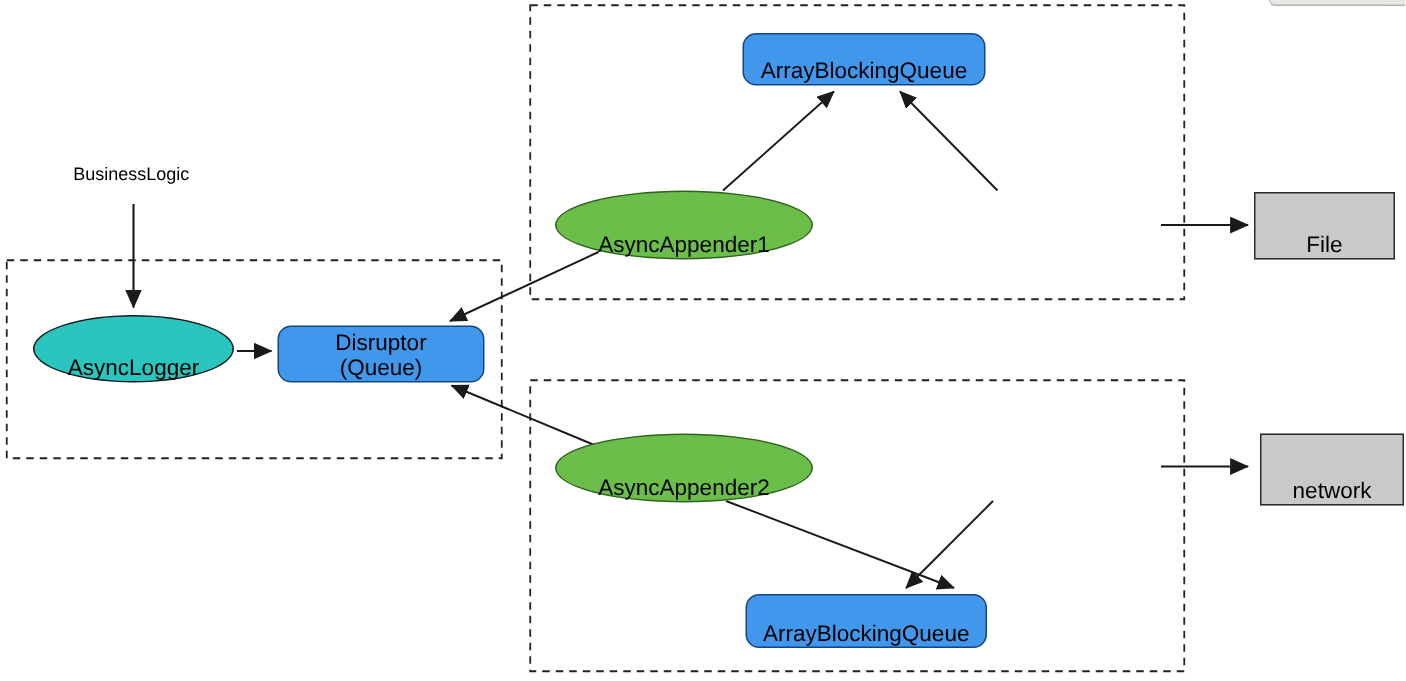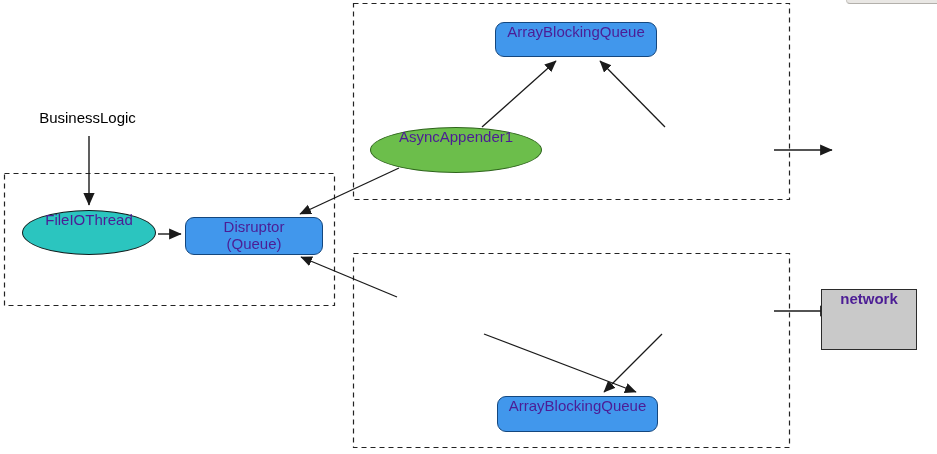--- a/index.html
+++ b/index.html
@@ -6,29 +6,29 @@
   #stage{
     position:relative;
     width:937px;height:454px;
     background:#ffffff;
     font-family:"Liberation Sans", sans-serif;
     overflow:hidden;
   }
   #wires{position:absolute;left:0;top:0;width:937px;height:454px;pointer-events:none;}
   .node{
     position:absolute;
-    display:flex;flex-direction:column;align-items:center;justify-content:flex-start;
-    font-size:15px;color:#4c1d95;text-align:center;line-height:17px;
+    display:flex;flex-direction:column;align-items:center;justify-content:flex-end;
+    font-size:15px;color:#000000;text-align:center;line-height:17px;
     box-sizing:border-box;border:1.5px solid #222;
   }
   .ellipse{border-radius:50%;}
   .roundrect{border-radius:9px;}
   .graybox{border-radius:0;border-width:1.5px;}
   .floating-label{
-    position:absolute;font-size:15px;color:#000;text-align:center;
+    position:absolute;font-size:12px;color:#000;text-align:center;
     font-family:"Liberation Sans", sans-serif;
   }
   .artifact{
     position:absolute;left:846px;top:0;width:91px;height:3px;
     background:#e9e7e4;border-bottom:1px solid #b3b0ab;
     border-left:1px solid #c9c6c1;border-radius:0 0 0 4px;
   }
 </style>
 </head>
 <body>
@@ -56,41 +56,47 @@
     <line x1="484" y1="334" x2="636" y2="392" stroke="#1a1a1a" stroke-width="1.3" marker-end="url(#ah)"></line>
     <line x1="662" y1="334" x2="604" y2="392" stroke="#1a1a1a" stroke-width="1.3" marker-end="url(#ah)"></line>
     <line x1="774" y1="311" x2="832" y2="311" stroke="#1a1a1a" stroke-width="1.4" marker-end="url(#ah)"></line>
   </svg>
 
   <div class="artifact"></div>
 
   <div class="floating-label" style="left:30px;top:109px;width:115px;">BusinessLogic</div>
 
   <div class="node ellipse" style="left: 22px; top: 210px; width: 134px; height: 45px; background-color: rgb(43, 197, 191); border-color: rgb(16, 28, 28);">
-    <span>FileIOThread</span>
+    <span>AsyncLogger</span>
   </div>
 
   <div class="node roundrect" style="left: 185px; top: 217px; width: 138px; height: 38px; background-color: rgb(65, 151, 236); border-color: rgb(20, 71, 126);">
     <span>Disruptor</span>
     <span>(Queue)</span>
   </div>
 
   <div class="node roundrect" style="left: 495px; top: 22px; width: 162px; height: 35px; background-color: rgb(65, 151, 236); border-color: rgb(20, 71, 126);">
     <span>ArrayBlockingQueue</span>
   </div>
 
   <div class="node ellipse" style="left: 370px; top: 127px; width: 172px; height: 46px; background-color: rgb(108, 190, 75); border-color: rgb(46, 100, 28);">
     <span>AsyncAppender1</span>
   </div>
 
 
+  <div class="node graybox" style="left: 836px; top: 128px; width: 94px; height: 45px; background-color: rgb(201, 201, 201); border-color: rgb(43, 43, 43);">
+    <span>File</span>
+  </div>
+
+  <div class="node ellipse" style="left: 370px; top: 289px; width: 172px; height: 46px; background-color: rgb(108, 190, 75); border-color: rgb(46, 100, 28);">
+    <span>AsyncAppender2</span>
+  </div>
 
 
-
-  <div class="node graybox" style="left: 821px; top: 289px; width: 96px; height: 61px; background-color: rgb(201, 201, 201); border-color: rgb(43, 43, 43); font-weight: bold;">
+  <div class="node graybox" style="left: 840px; top: 289px; width: 96px; height: 48px; background-color: rgb(201, 201, 201); border-color: rgb(43, 43, 43);">
     <span>network</span>
   </div>
 
   <div class="node roundrect" style="left: 497px; top: 396px; width: 161px; height: 36px; background-color: rgb(65, 151, 236); border-color: rgb(20, 71, 126);">
     <span>ArrayBlockingQueue</span>
   </div>
 
 </div>
 
 </body></html>

